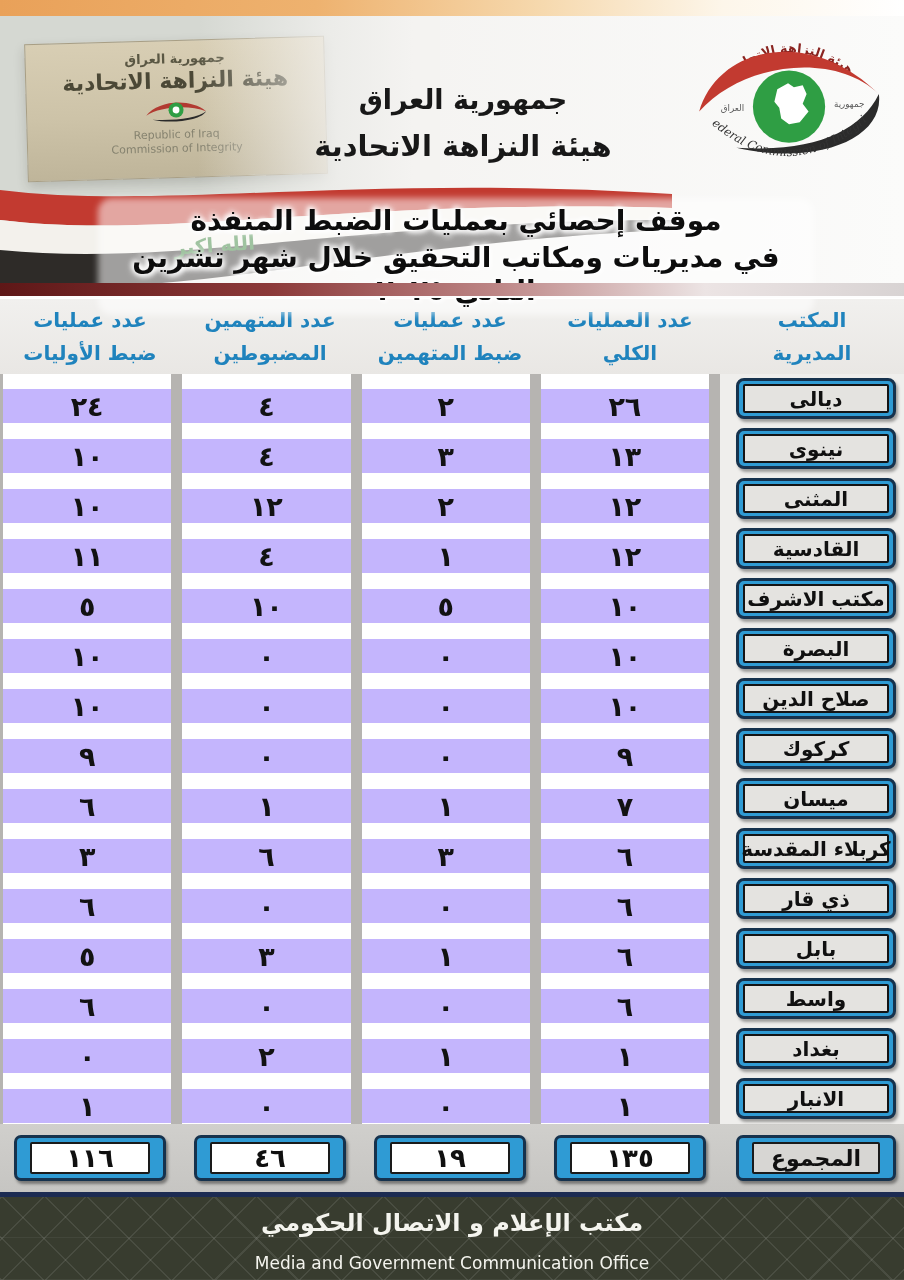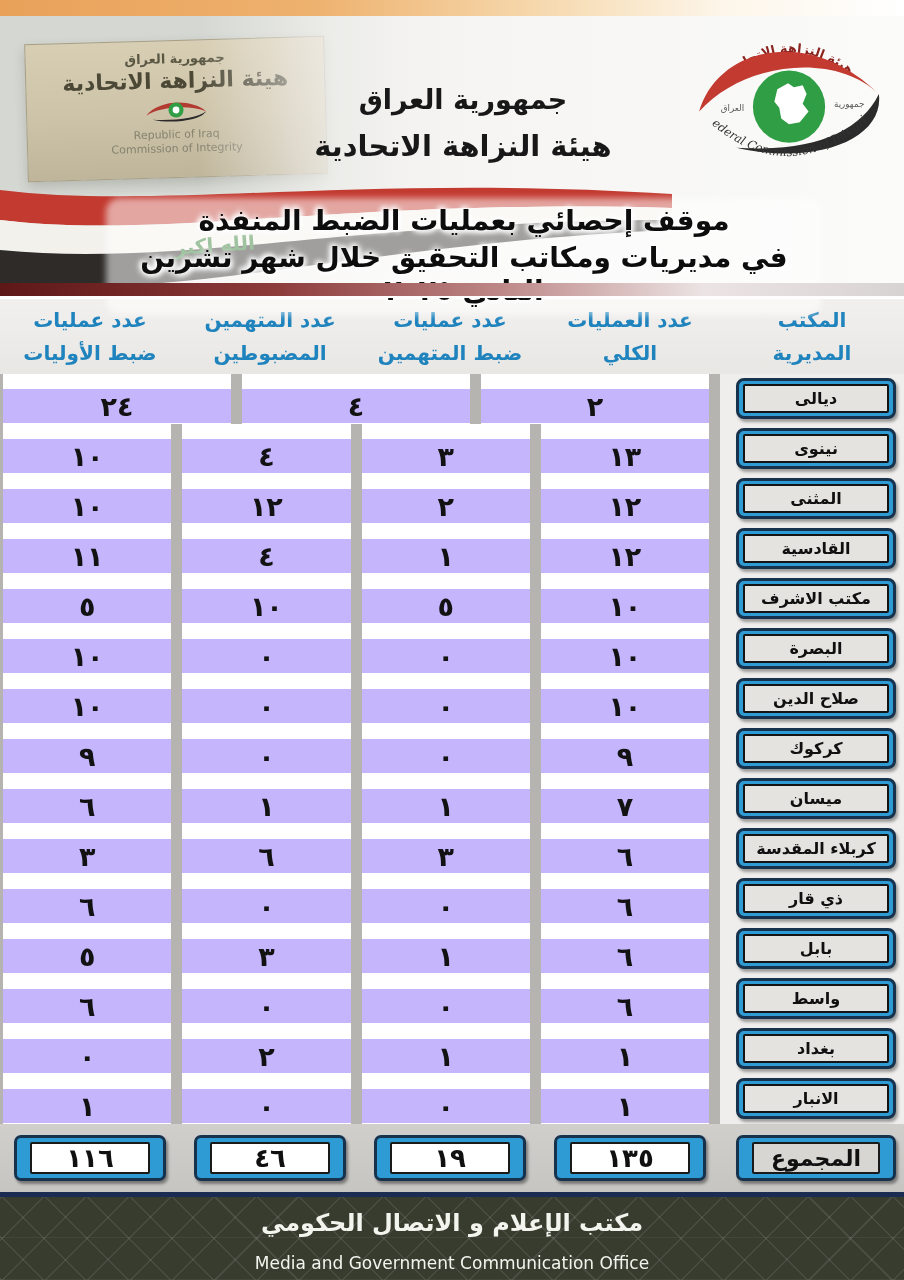--- a/index.html
+++ b/index.html
@@ -56,21 +56,21 @@
   .calli .c2{ font-size:29px; font-weight:bold; margin-top:14px; letter-spacing:1px; }
 
   
   .fci{ position:absolute; left:686px; top:12px; width:208px; height:166px; z-index:6; }
 
   
   .ribbon{ position:absolute; left:0; top:168px; width:672px; height:128px; z-index:3; }
 
   
   .titlebox{
-    position:absolute; left:96px; top:200px; width:736px; z-index:4; text-align:center;
+    position:absolute; left:88px; top:200px; width:736px; z-index:4; text-align:center;
     padding:4px 0 6px;
   }
   .titlebox::before{
     content:""; position:absolute; inset:-2px 10px; border-radius:14px;
     background:rgba(255,255,255,.55); filter:blur(3px);
   }
   .t1,.t2{
     position:relative; direction:rtl; font-weight:bold; color:#0d0d0d;
     text-shadow:0 0 6px #fff, 0 0 10px #fff, 2px 2px 5px #fff, -2px -2px 5px #fff;
   }
@@ -109,21 +109,21 @@
     font-size:27px; font-weight:bold; color:#121212;
   }
   .name-cell{ width:184px; padding:4px 8px 5px 16px; }
   .namebtn{
     height:41px; border:3px solid #16324d; border-radius:8px; background:#2f9bd4;
     padding:3px 4px; box-shadow:2px 3px 3px rgba(0,0,0,.35);
   }
   .nameinner{
     height:100%; background:#e4e3e0; border:2px solid #141414; border-radius:2px;
     display:flex; align-items:center; justify-content:center;
-    direction:rtl; font-size:16px; font-weight:bold; color:#101010; white-space:nowrap;
+    direction:rtl; font-size:20px; font-weight:bold; color:#101010; white-space:nowrap;
   }
 
   
   .totrow{
     width:100%; height:68px; display:flex; direction:ltr;
     background:linear-gradient(180deg,#d0cfcc, #c6c5c2);
   }
   .totnums{ width:720px; display:flex; }
   .totslot{ flex:1; display:flex; align-items:center; justify-content:center; }
   .totbox{
@@ -246,20 +246,23 @@
         <div class="numblock">
           <div class="num-cell">
             <div class="band">٢٤</div>
           </div>
           <div class="num-cell">
             <div class="band">٤</div>
           </div>
           <div class="num-cell">
             <div class="band">٢</div>
           </div>
+          <div class="num-cell">
+            <div class="band">٢٦</div>
+          </div>
         </div>
         <div class="name-cell">
           <div class="namebtn">
             <div class="nameinner">ديالى</div>
           </div>
         </div>
       </div>
       <div class="trow">
         <div class="numblock">
           <div class="num-cell">

